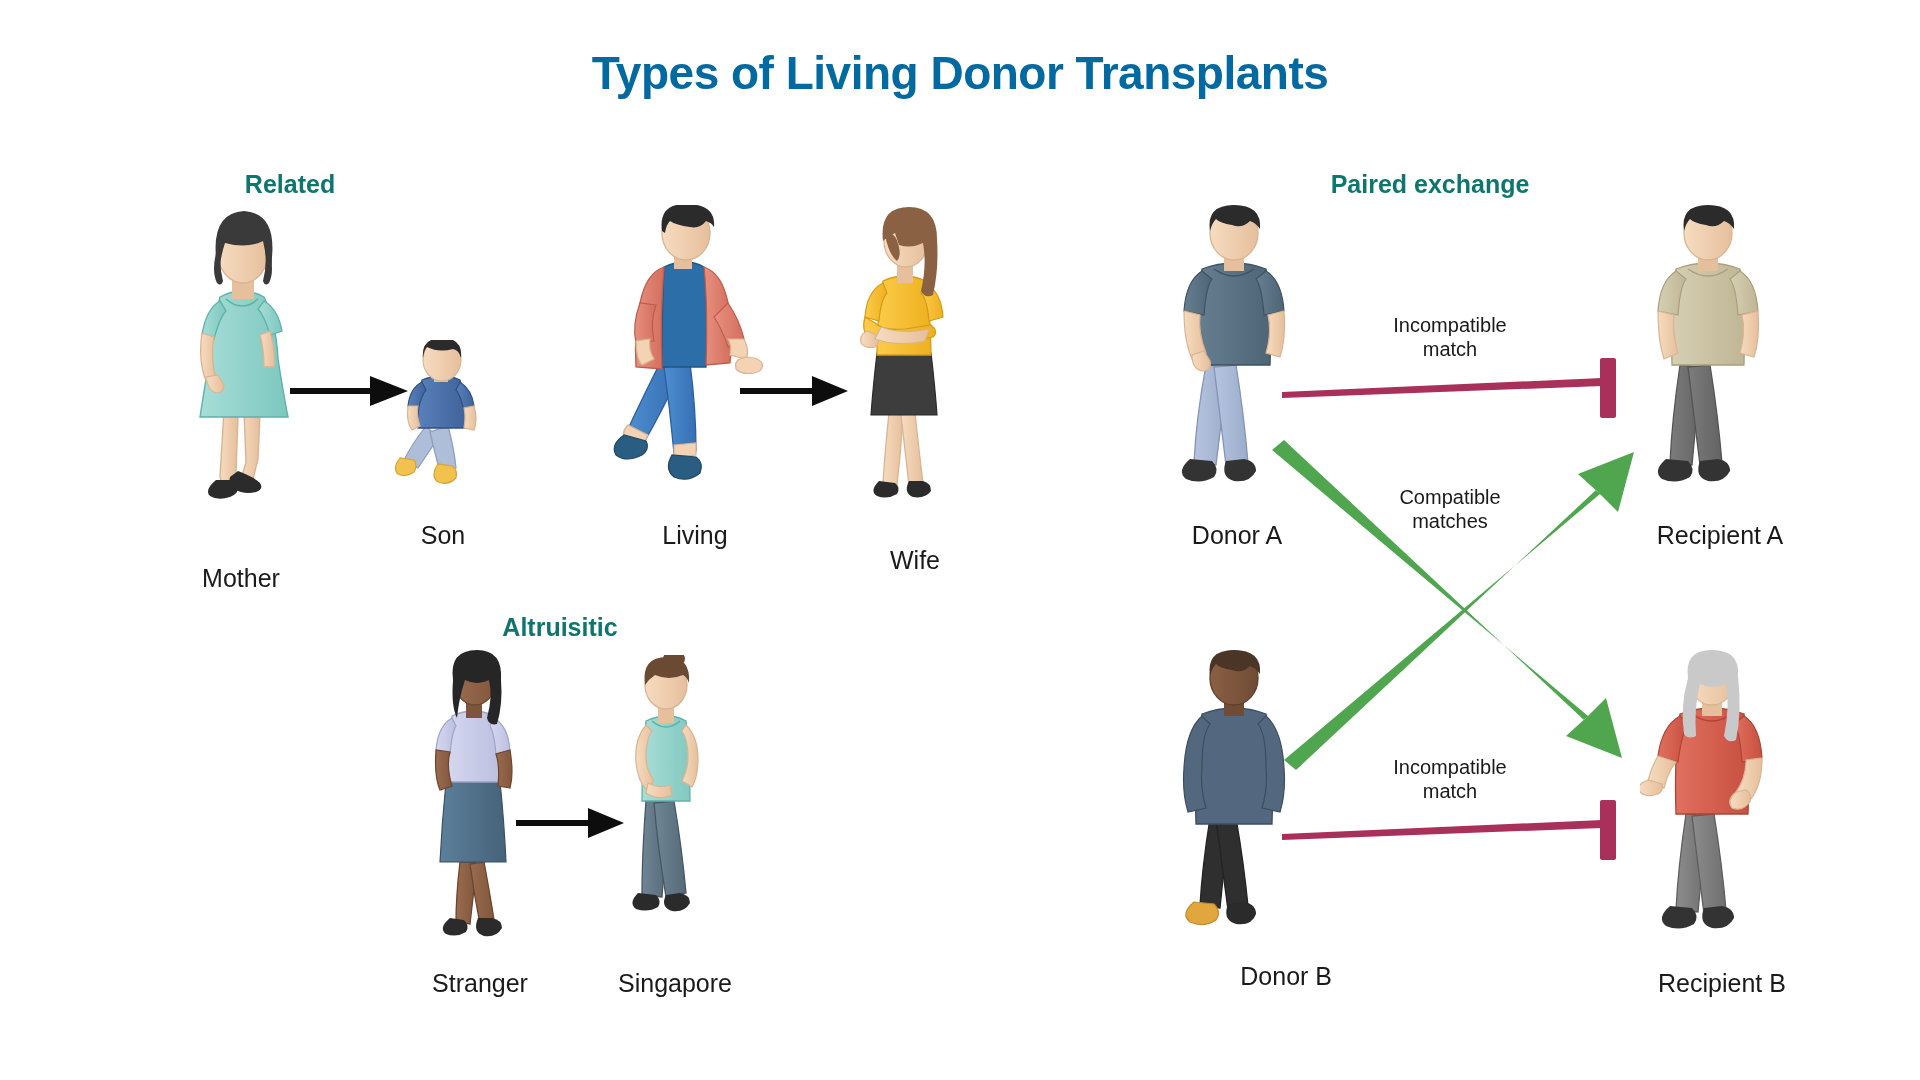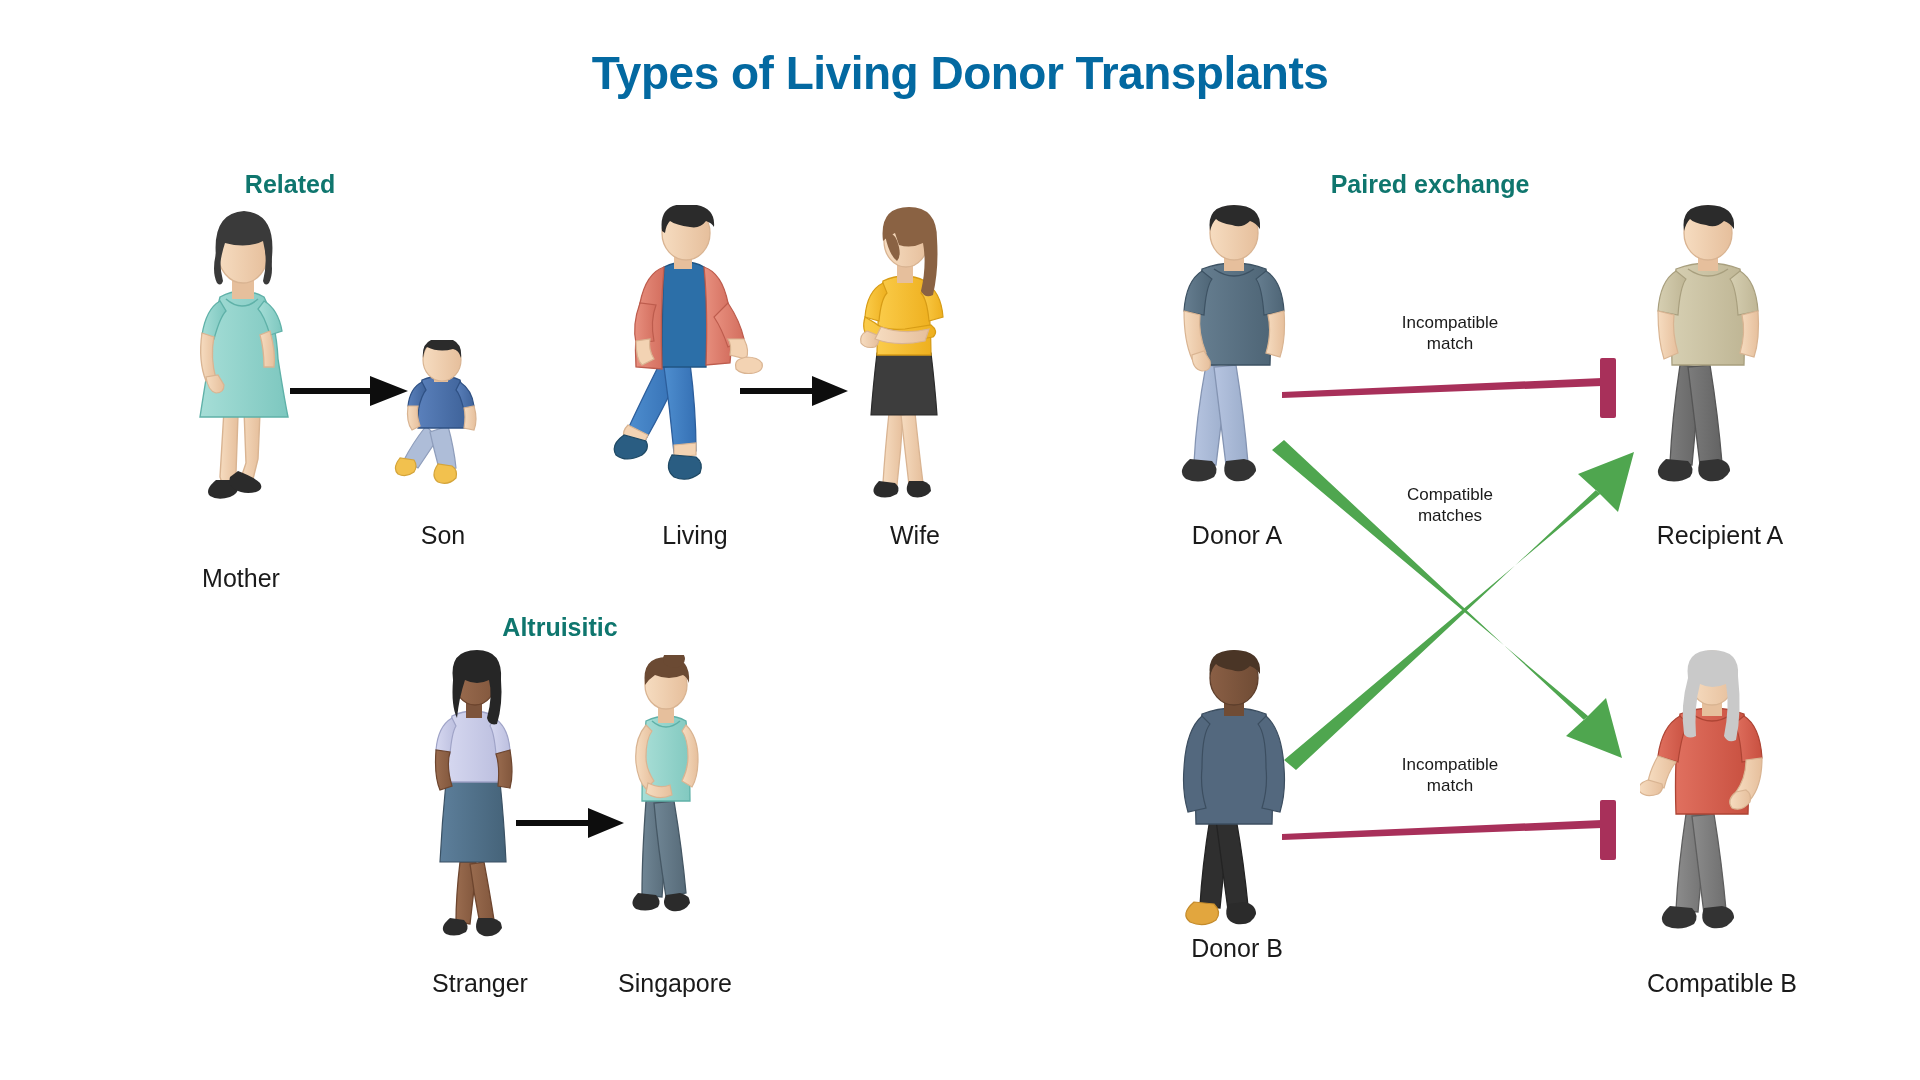--- a/index.html
+++ b/index.html
@@ -36,21 +36,21 @@
   .person-label {
     position: absolute;
     font-size: 25px;
     font-weight: normal;
     text-align: center;
     color: #1a1a1a;
     white-space: nowrap;
   }
   .arrow-label {
     position: absolute;
-    font-size: 17px;
+    font-size: 20px;
     line-height: 1.22;
     text-align: center;
     color: #1a1a1a;
     white-space: nowrap;
   }
   .copyright {
     position: absolute;
     right: 26px; bottom: 18px;
     font-size: 25px;
     color: #7d7d7d;
@@ -216,21 +216,21 @@
     <path d="M30 134 q22 8 50 2 l4 -12 q-26 6 -48 -2 Z" fill="url(#gSkin)" stroke="#d9b492" stroke-width="1.2"></path>
 
     <path d="M52 56 l16 0 0 22 -16 0 Z" fill="#e6bf9c"></path>
 
     <ellipse cx="61" cy="36" rx="22" ry="26" fill="url(#gSkin)" stroke="#d9b492" stroke-width="1.3"></ellipse>
 
     <path d="M38 36 q-4 -34 26 -34 q28 0 28 32 q2 30 -4 56 q-8 4 -12 -4 q6 -26 2 -48 q-12 6 -24 2 q-2 -6 -4 -12 q-8 4 -12 8 Z" fill="#8a6243"></path>
     <path d="M40 30 q10 -6 14 12 q2 10 -2 14 q-8 -6 -12 -26 Z" fill="#8a6243"></path>
   </svg>
 
-  <div class="person-label" style="left:850px; top:521px; width:130px;">Wife</div>
+  <div class="person-label" style="left:850px; top:546px; width:130px;">Wife</div>
 
   <svg class="fig" style="left:418px; top:650px;" width="130" height="300" viewBox="0 0 130 300">
     <defs>
       <linearGradient id="gStrTop" x1="0" y1="0" x2="1" y2="0">
         <stop offset="0" stop-color="#d6d8f0"></stop>
           <stop offset="1" stop-color="#bcbfdf"></stop>
       </linearGradient>
       <linearGradient id="gStrSkirt" x1="0" y1="0" x2="1" y2="0">
         <stop offset="0" stop-color="#5d7f9b"></stop>
           <stop offset="1" stop-color="#456379"></stop>
@@ -395,21 +395,21 @@
 
     <path d="M36 66 q-16 14 -18 52 q-2 24 4 44 l18 -4 q-6 -20 -4 -40 q0 -34 8 -44 Z" fill="#53687e" stroke="#3c4e60" stroke-width="1.2"></path>
     <path d="M100 66 q16 14 18 52 q2 24 -4 44 l-18 -4 q6 -20 4 -40 q0 -34 -8 -44 Z" fill="#53687e" stroke="#3c4e60" stroke-width="1.2"></path>
 
     <path d="M58 44 l20 0 0 22 -20 0 Z" fill="#704c35"></path>
 
     <ellipse cx="68" cy="28" rx="24" ry="27" fill="url(#gSkinDk2)" stroke="#5e3f2c" stroke-width="1.3"></ellipse>
     <path d="M44 26 q-4 -26 24 -26 q28 0 26 24 q-4 -6 -10 -8 q-8 8 -18 4 q-12 -2 -16 -6 q-4 4 -6 12 Z" fill="#4a3526"></path>
   </svg>
 
-  <div class="person-label" style="left:1142px; top:934px; width:190px;">Donor B</div>
+  <div class="person-label" style="left:1142px; top:962px; width:190px;text-align:right;">Donor B</div>
 
   <svg class="fig" style="left:1640px; top:650px;" width="150" height="310" viewBox="0 0 150 310">
     <defs>
       <linearGradient id="gRbTee" x1="0" y1="0" x2="1" y2="0">
         <stop offset="0" stop-color="#e0705f"></stop>
           <stop offset="1" stop-color="#c85040"></stop>
       </linearGradient>
       <linearGradient id="gRbPants" x1="0" y1="0" x2="1" y2="0">
         <stop offset="0" stop-color="#8c8c8c"></stop>
           <stop offset="1" stop-color="#6f6f6f"></stop>
@@ -433,21 +433,21 @@
     <path d="M122 108 q0 28 -12 42 l-14 -8 q10 -14 10 -32 Z" fill="url(#gSkin)" stroke="#d9b492" stroke-width="1.2"></path>
     <path d="M96 142 q-10 8 -4 16 q10 4 18 -6 q2 -8 -4 -12 Z" fill="url(#gSkin)" stroke="#d9b492" stroke-width="1.2"></path>
 
     <path d="M62 44 l20 0 0 22 -20 0 Z" fill="#e6bf9c"></path>
 
     <ellipse cx="72" cy="28" rx="23" ry="27" fill="url(#gSkin)" stroke="#d9b492" stroke-width="1.3"></ellipse>
 
     <path d="M48 28 q-4 -28 24 -28 q28 0 26 26 q4 36 -2 64 q-8 4 -12 -4 q6 -30 2 -52 q-14 6 -26 0 q-6 22 -4 52 q-8 4 -12 -2 q-4 -28 4 -56 Z" fill="#c9c9c9"></path>
   </svg>
 
-  <div class="person-label" style="left:1612px; top:969px; width:220px;">Compatible B</div>
+  <div class="person-label" style="left:1612px; top:969px; width:220px;">Recipient B</div>
 
   <svg class="arrow-svg" style="left:1270px; top:440px;" width="380" height="330" viewBox="0 0 380 330">
 
     <path d="M2 10 L318 276 L296 296 L352 318 L336 258 L314 280 L14 0 Z" fill="#4FA64F"></path>
 
     <path d="M14 320 L330 54 L308 34 L364 12 L348 72 L326 50 L26 330 Z" fill="#4FA64F"></path>
   </svg>
 
   <svg class="arrow-svg" style="left:1282px; top:358px;" width="350" height="60" viewBox="0 0 350 60">
     <path d="M0 34 L320 20 L320 28 L0 40 Z" fill="#A8305A"></path>

